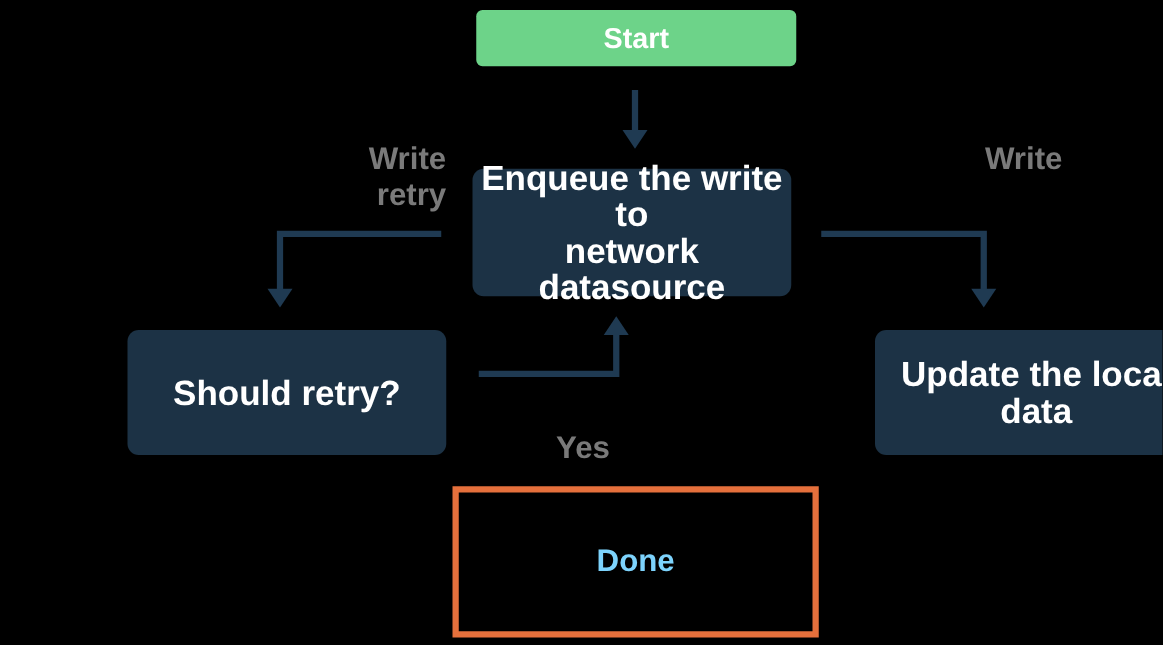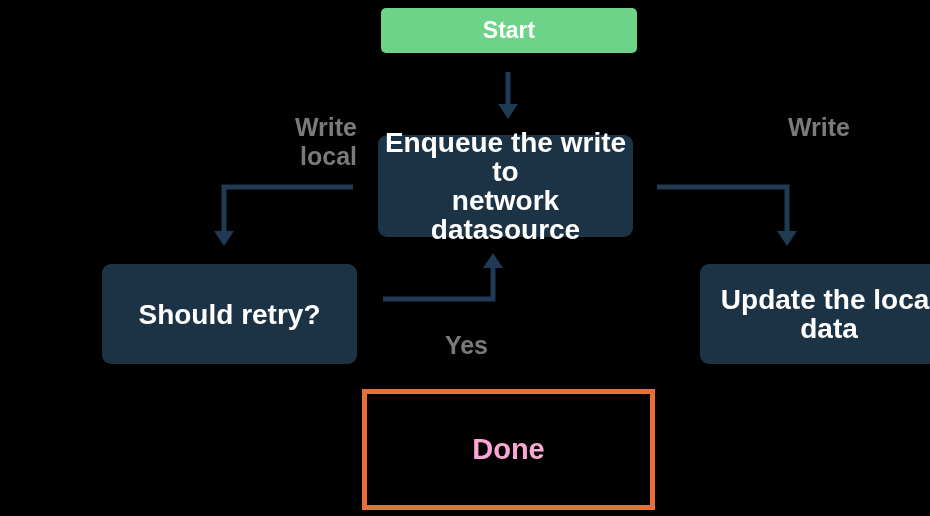--- a/index.html
+++ b/index.html
@@ -44,34 +44,34 @@
     line-height: 29px;
   }
   .node-enqueue  { left: 378px; top: 135px; width: 255px; height: 102px; }
   .node-retry    { left: 102px; top: 264px; width: 255px; height: 100px; text-align: right; }
   .node-update   { left: 659px; top: 264px; width: 258px; height: 100px; margin-left: 41px; }
   .node-done {
     left: 362px; top: 389px;
     width: 293px; height: 121px;
     background: transparent;
     border: 5px solid #E5703C;
-    color: #f9a8d4;
-    font-size: 29px;
+    color: #7dd3fc;
+    font-size: 25px;
   }
   .edge-label {
     position: absolute;
     text-align: right;
     font-weight: 700;
     color: #7A7A7A;
     font-size: 25px;
     line-height: 29px;
   }
   .lbl-write-failed    { left: 197px; top: 113px; width: 160px; }
   .lbl-write-succeeded { left: 690px; top: 113px; width: 160px; }
-  .lbl-yes             { left: 408px; top: 331px; width: 80px; }
+  .lbl-yes             { left: 408px; top: 344px; width: 80px; }
   .lbl-no              { left: 84px;  top: 443px; width: 80px; }
 </style>
 </head>
 <body>
 
 <div class="canvas">
 
   <svg class="edges" viewBox="0 0 930 516" xmlns="http://www.w3.org/2000/svg">
     <g stroke="#1F3A52" stroke-width="5" fill="none">
       <path d="M 508 72 L 508 105"></path>
@@ -103,21 +103,21 @@
   <div class="node node-navy node-update">
     <span class="line">Update the local data</span>
   </div>
 
   <div class="node node-done">
     <span class="line">Done</span>
   </div>
 
   <div class="edge-label lbl-write-failed">
     <span class="line" style="display:block">Write</span>
-    <span class="line" style="display:block">local</span>
+    <span class="line" style="display:block">retry</span>
   </div>
 
   <div class="edge-label lbl-write-succeeded">
     <span class="line" style="display:block">Write</span>
   </div>
 
   <div class="edge-label lbl-yes">Yes</div>
 
 
 </div>

